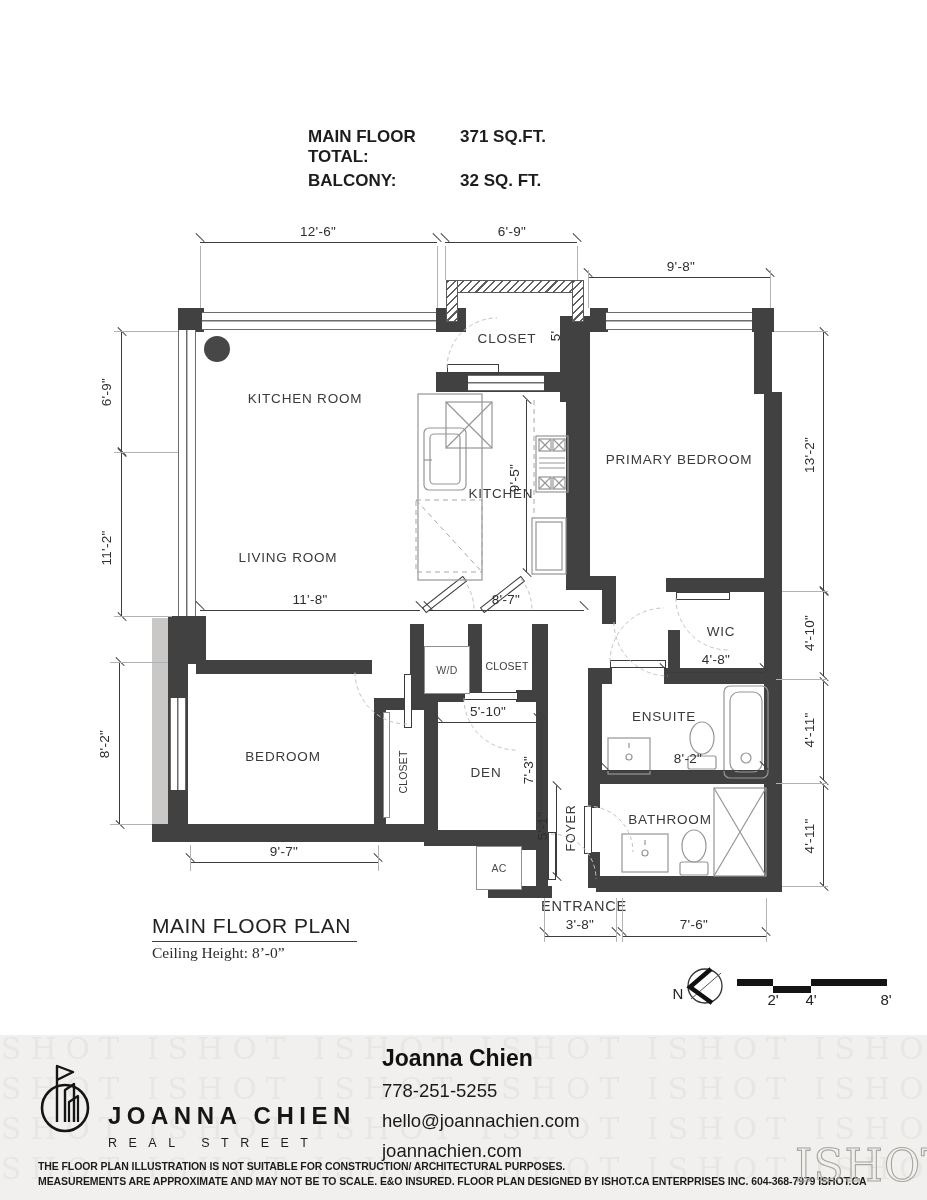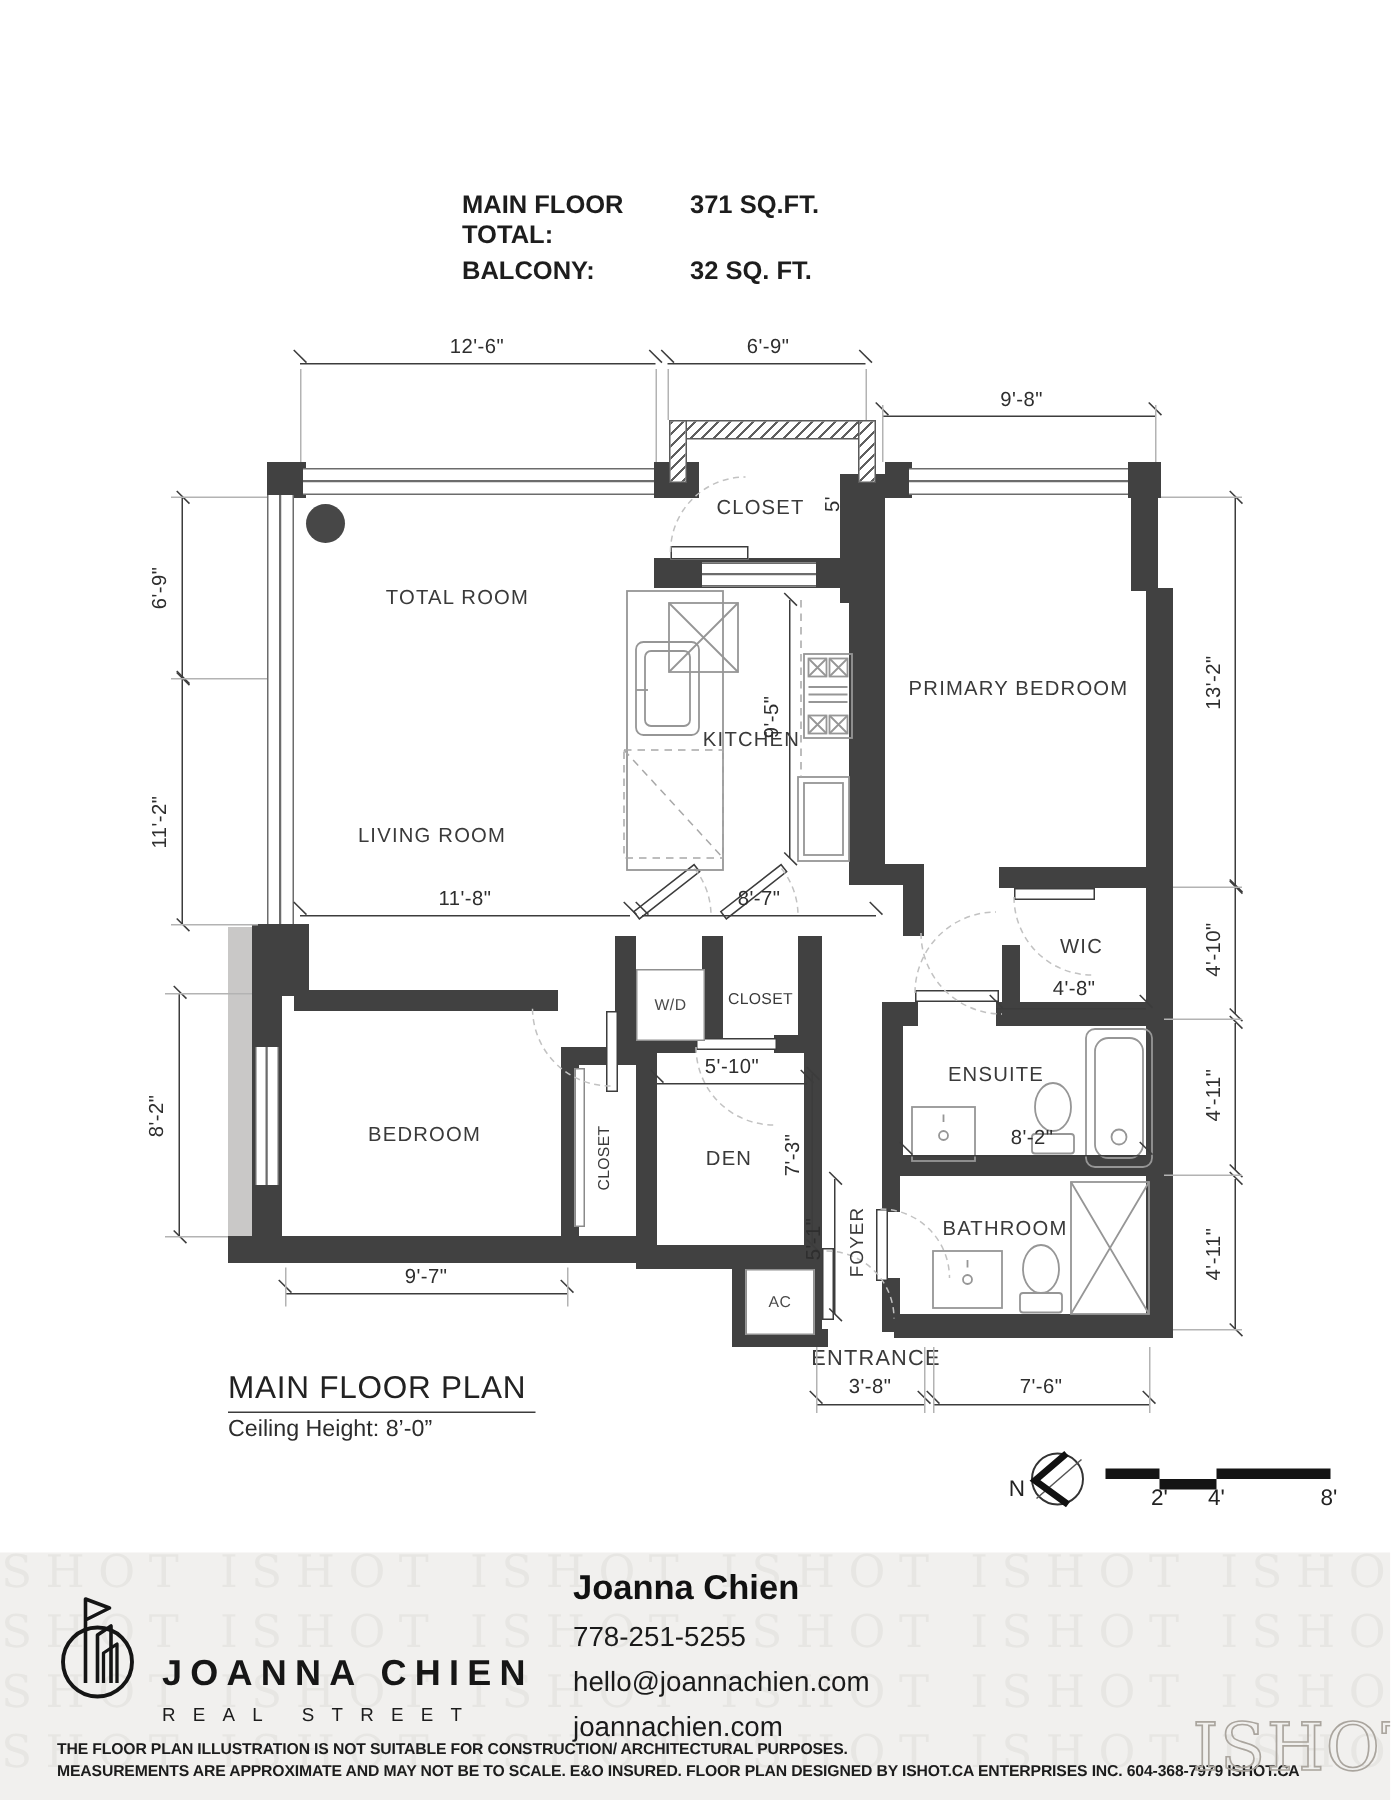--- a/index.html
+++ b/index.html
@@ -38,21 +38,21 @@
   .room.sm{font-size:10.5px;letter-spacing:.2px;}
   
   .title{position:absolute;left:0;top:70px;width:830px;text-align:center;font-size:25px;
          font-weight:bold;letter-spacing:.3px;color:#1d1d1d;}
   .areas{position:absolute;left:308px;top:127px;font-size:17px;font-weight:bold;color:#1d1d1d;}
   .areas .row{display:grid;grid-template-columns:152px auto;margin-bottom:4px;}
   
   .plan-title{position:absolute;left:152px;top:914px;}
   .plan-title h1{margin:0;font-size:21px;font-weight:normal;letter-spacing:.5px;color:#222;
          border-bottom:1.6px solid #3c3c3c;padding:0 6px 3px 0;}
-  .plan-title .sub{font-size:15.5px;color:#2c2c2c;margin-top:2px;}
+  .plan-title .sub{font-size:15.5px;color:#2c2c2c;margin-top:2px;font-family:Liberation Serif, serif;}
   .north-label{position:absolute;font-size:15px;color:#222;transform:translate(-50%,-50%);}
   .scale-label{position:absolute;font-size:15px;color:#222;transform:translate(-50%,-50%);}
   
   .footer{position:absolute;left:0;top:1035px;width:927px;height:165px;background:#f1f0ee;overflow:hidden;}
   .wm-row{white-space:nowrap;font-family:"DejaVu Serif",serif;font-size:30px;letter-spacing:9px;
           color:rgba(70,66,60,0.055);line-height:40px;user-select:none;}
   .brand{position:absolute;left:40px;top:23px;display:flex;align-items:flex-start;}
   .brand-text{margin-left:16px;margin-top:44px;}
   .brand-name{font-size:24px;font-weight:bold;letter-spacing:5.5px;color:#161616;white-space:nowrap;}
   .brand-tag{font-size:12.5px;letter-spacing:11.5px;color:#1c1c1c;margin-top:6px;white-space:nowrap;}
@@ -230,25 +230,25 @@
     <g>
       <rect x="737" y="979" width="36" height="7" fill="#141414"></rect>
       <rect x="773" y="986" width="38" height="7" fill="#141414"></rect>
       <rect x="811" y="979" width="76" height="7" fill="#141414"></rect>
     </g>
   </svg>
 
   <div class="fixture-box" style="left:424px;top:646px;width:44px;height:46px">
     <span>W/D</span>
   </div>
-  <div class="fixture-box" style="left:497px;top:846px;width:44px;height:42px">
+  <div class="fixture-box" style="left:476px;top:846px;width:44px;height:42px">
     <span>AC</span>
   </div>
 
-  <span class="room" style="left:305px;top:398px">TOTAL ROOM</span>
+  <span class="room" style="left:305px;top:398px">KITCHEN ROOM</span>
   <span class="room" style="left:288px;top:557px">LIVING ROOM</span>
   <span class="room" style="left:501px;top:493px">KITCHEN</span>
   <span class="room" style="left:507px;top:338px">CLOSET</span>
   <span class="room" style="left:679px;top:459px">PRIMARY BEDROOM</span>
   <span class="room" style="left:721px;top:631px">WIC</span>
   <span class="room" style="left:664px;top:716px">ENSUITE</span>
   <span class="room" style="left:670px;top:819px">BATHROOM</span>
   <span class="room" style="left:283px;top:756px">BEDROOM</span>
   <span class="room" style="left:486px;top:772px">DEN</span>
   <span class="room v sm" style="left:403px;top:772px">CLOSET</span>

